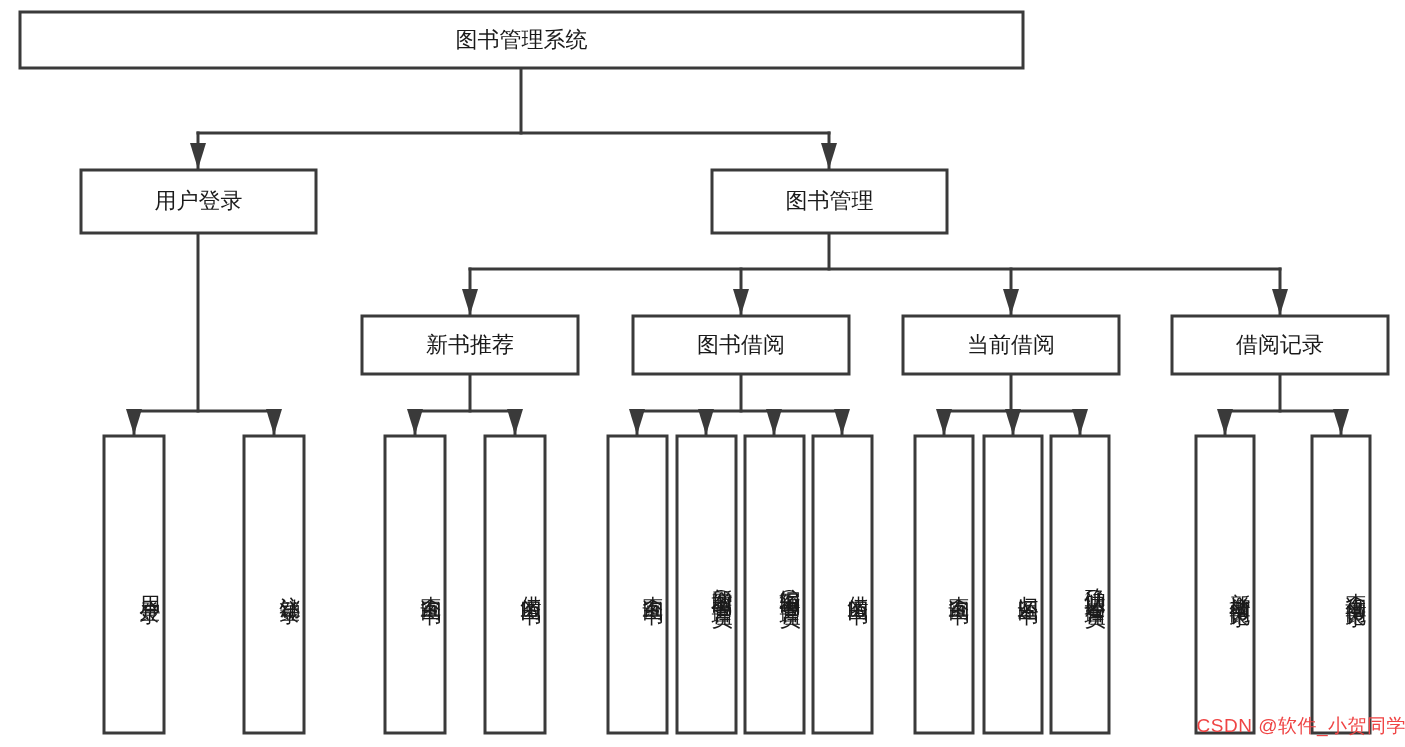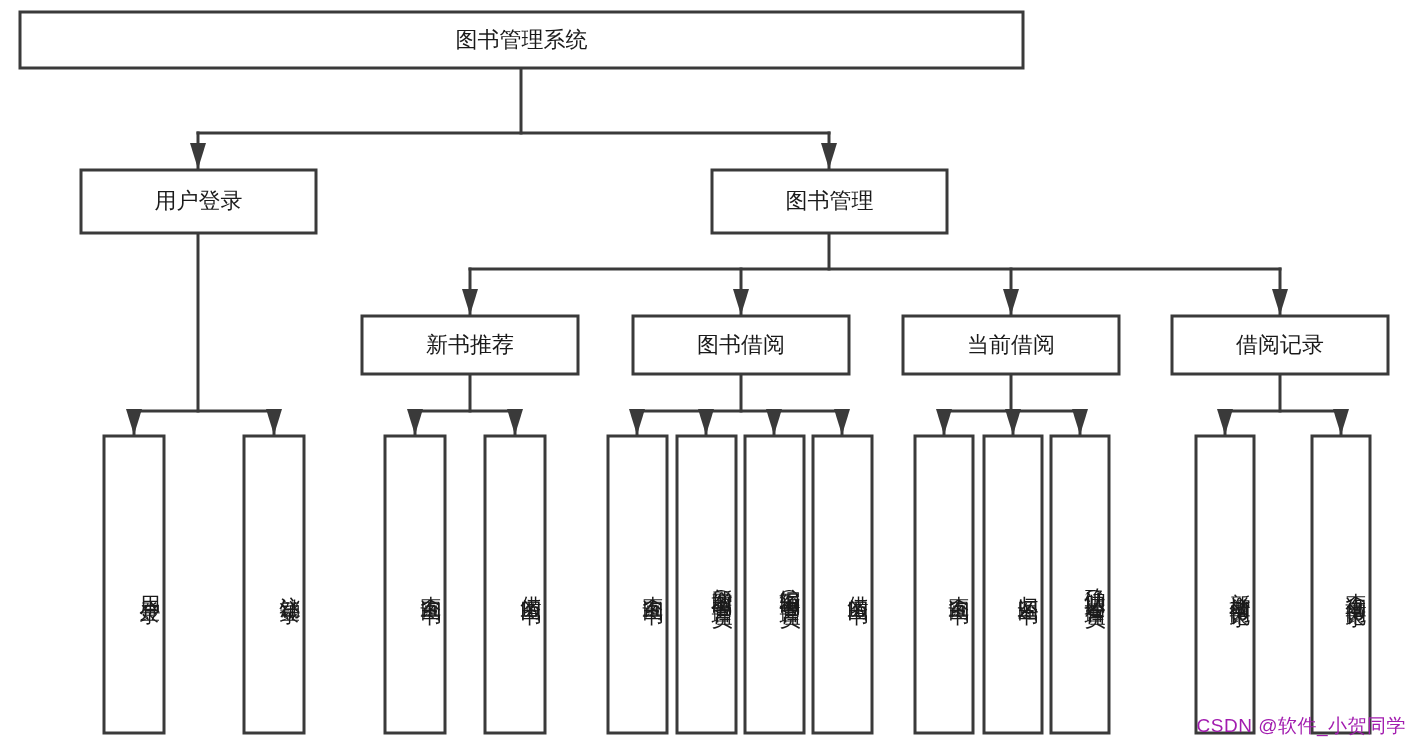--- a/index.html
+++ b/index.html
@@ -61,21 +61,21 @@
     align-items: flex-start;
     justify-content: center;
     pointer-events: none;
   }
   .watermark {
     position: absolute;
     right: 12px;
     bottom: 8px;
     font-family: "Liberation Sans", "DejaVu Sans", sans-serif;
     font-size: 19px;
-    color: #a21caf;
+    color: #ef4444;
     letter-spacing: 0.5px;
     user-select: none;
   }
 </style>
 </head>
 <body>
 
 <div id="canvas">
   <svg class="diagram" viewBox="0 0 1405 747">
     <g id="edges-layer">

